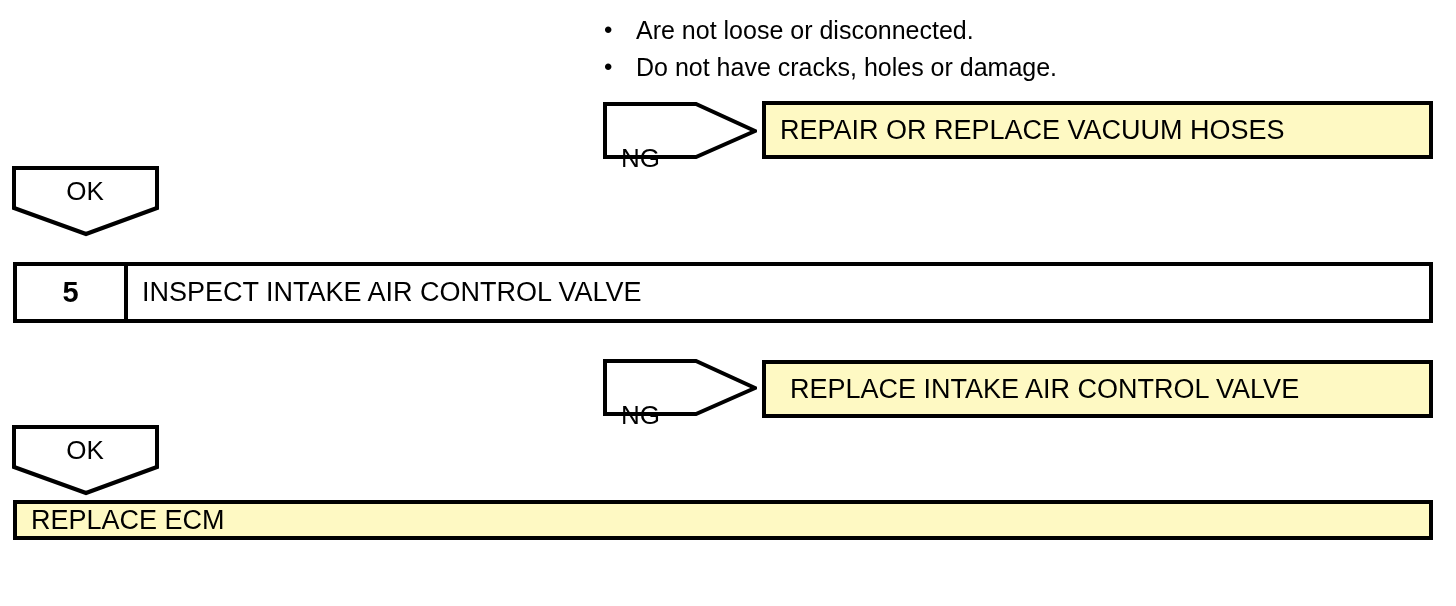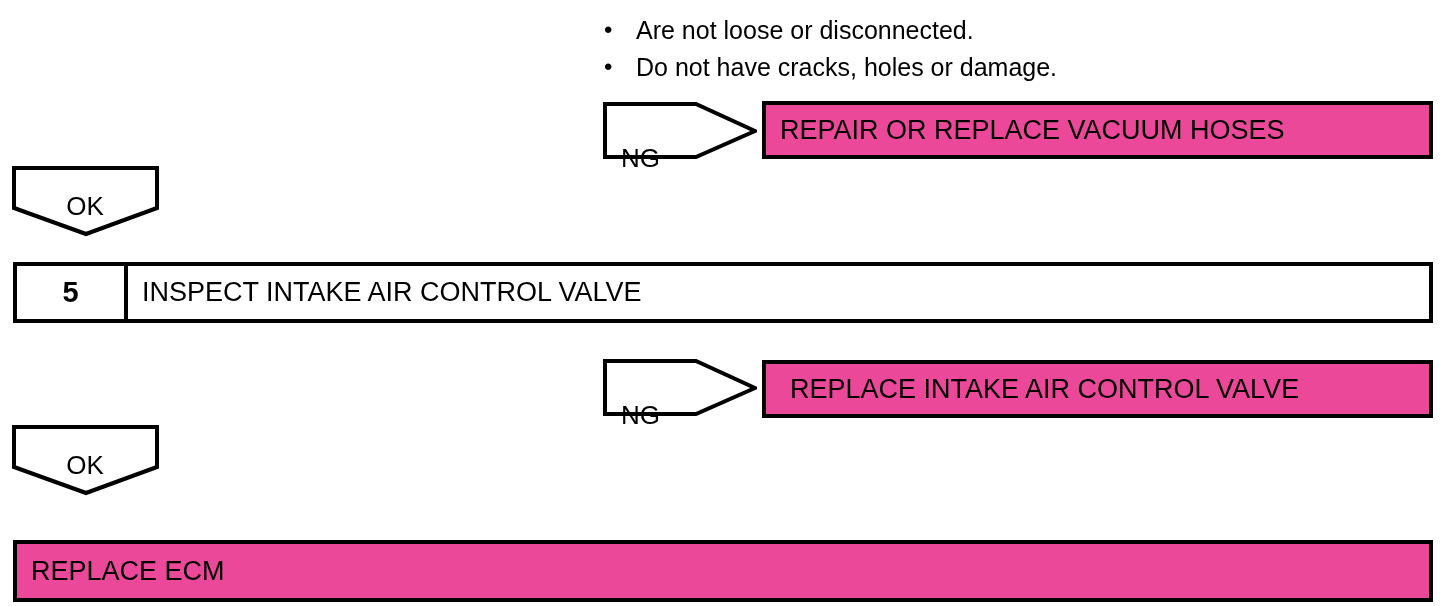--- a/index.html
+++ b/index.html
@@ -49,21 +49,21 @@
     font-size: 25px;
     line-height: 34px;
     white-space: nowrap;
   }
 
   
   .box {
     position: absolute;
     border: 4px solid #000;
     box-sizing: border-box;
-    background: #ec4899;
+    background: #fef9c3;
     display: flex;
     align-items: center;
   }
   .box-label {
     font-size: 27px;
     line-height: 1;
     white-space: nowrap;
     padding-left: 14px;
   }
 
@@ -128,21 +128,21 @@
   }
   .ok-shape svg {
     position: absolute;
     left: 0;
     top: 0;
     display: block;
   }
   .ok-label {
     position: absolute;
     left: 0;
-    top: 18px;
+    top: 3px;
     width: 146px;
     height: 44px;
     display: flex;
     align-items: center;
     justify-content: center;
     font-size: 26px;
     line-height: 1;
   }
 </style>
 </head>
@@ -195,17 +195,17 @@
     <span class="box-label">REPLACE INTAKE AIR CONTROL VALVE</span>
   </div>
 
   <div class="ok-shape" style="left:12px; top:425px;">
     <svg width="150" height="72" viewBox="0 0 150 72" xmlns="http://www.w3.org/2000/svg">
       <polygon points="2,2 145,2 145,42 74,68 2,42" fill="#ffffff" stroke="#000000" stroke-width="4" stroke-linejoin="miter"></polygon>
     </svg>
     <span class="ok-label">OK</span>
   </div>
 
-  <div class="box" style="left:13px; top:540px; width:1420px; height:62px;">
+  <div class="box" style="left:13px; top:500px; width:1420px; height:40px;">
     <span class="box-label">REPLACE ECM</span>
   </div>
 
 </div>
 
 </body></html>

